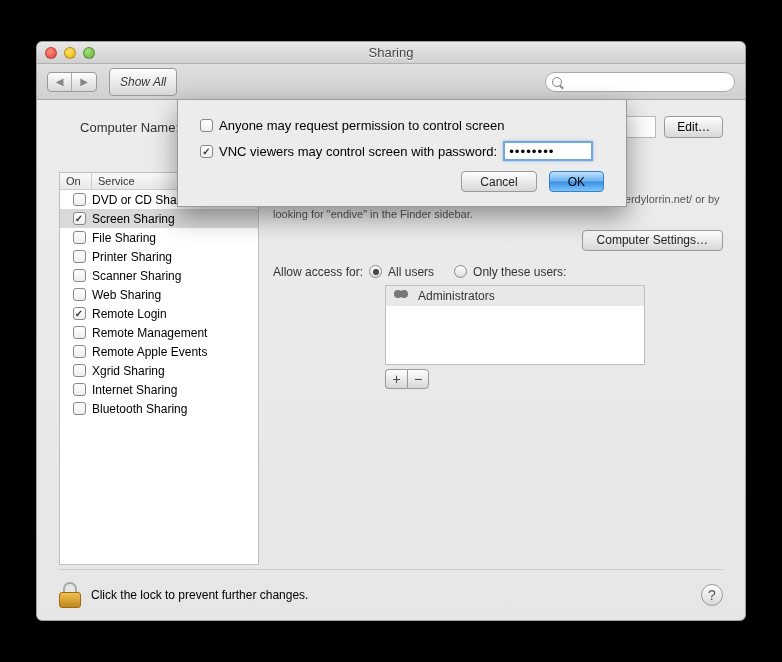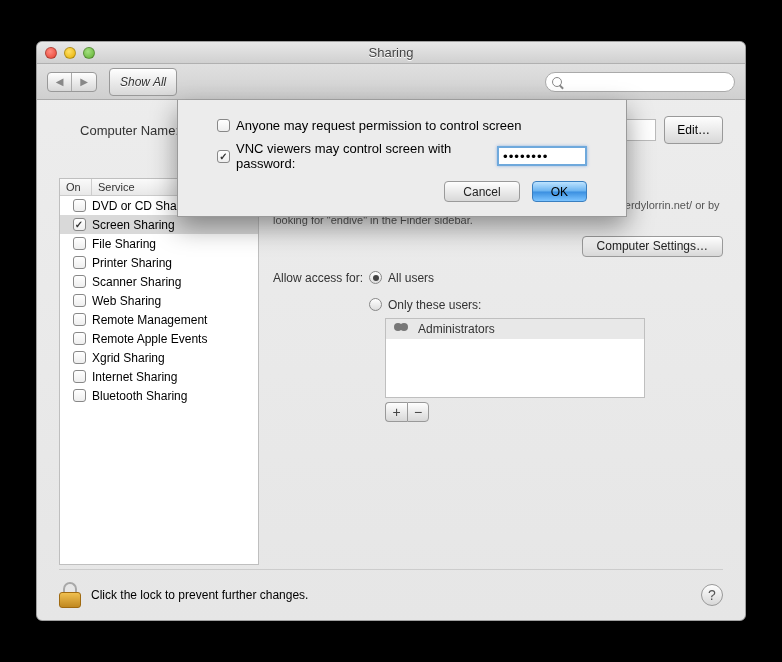--- a/index.html
+++ b/index.html
@@ -103,21 +103,21 @@
   .name-field {
     flex: 1;
     height: 22px;
     border: 1px solid #bbb;
     background: #fff;
     border-radius: 0;
     padding: 0 4px;
     font-size: 13px;
   }
   .edit-btn {
-    height: 28px; padding: 0 12px;
+    height: 22px; padding: 0 12px;
     border: 1px solid #999; border-radius: 4px;
     background: linear-gradient(#fefefe,#d8d8d8);
     font-size: 12px;
   }
   .main-split { display: flex; gap: 14px; flex: 1; min-height: 0;}
   .svc-table {
     width: 200px;
     border: 1px solid #bfbfbf;
     background: #fff;
     font-size: 12px;
@@ -139,21 +139,21 @@
   .desc { font-size:11px; color:#555; margin:4px 0 8px; line-height:1.35;}
   .cs-btn-row { display:flex; justify-content:flex-end; margin-bottom: 14px;}
   .aqua-btn {
     height: 21px; padding: 0 14px;
     border: 1px solid #9a9a9a; border-radius: 4px;
     background: linear-gradient(#fefefe,#d8d8d8);
     font-size: 12px; color:#222;
   }
   .access-row { display:flex; align-items:flex-start; gap: 6px;}
   .access-label { }
-  .radios { display:flex; flex-direction:column; gap:13px;}
+  .radios { display:flex; flex-direction:row; gap:20px;}
   .radio { display:flex; align-items:center; gap:6px;}
   .rdot { width:13px; height:13px; border-radius:50%; border:1px solid #888; background:linear-gradient(#fff,#ddd); display:flex; align-items:center; justify-content:center;}
   .rdot.on::after { content:''; width:6px; height:6px; border-radius:50%; background:#444;}
   .user-list {
     margin-top: 6px;
     border: 1px solid #bfbfbf;
     background: #fff;
     height: 80px;
     width: 260px;
     margin-left: 112px;
@@ -188,21 +188,21 @@
 
   
   .sheet {
     position: absolute;
     top: 58px; left: 140px;
     width: 450px;
     background: #ececec;
     border: 1px solid #9a9a9a;
     border-top: none;
     box-shadow: 0 10px 25px rgba(0,0,0,0.4);
-    padding: 18px 39px 14px;
+    padding: 18px 22px 14px;
     z-index: 10;
   }
   .sheet-row { display:flex; align-items:center; gap:6px; margin-bottom: 8px; font-size:13px;}
   .sheet .chk { flex-shrink:0; }
   .pw-input {
     width: 90px; height: 20px;
     border: 2px solid #6fa9dc;
     background: #fff;
     font-family: inherit;
     letter-spacing: 1px;
@@ -290,20 +290,26 @@
               <div>Scanner Sharing</div>
             </div>
             <div class="svc-row">
               <div class="svc-chk">
                 <div class="chk"></div>
               </div>
               <div>Web Sharing</div>
             </div>
             <div class="svc-row">
               <div class="svc-chk">
+                <div class="chk on"></div>
+              </div>
+              <div>Remote Login</div>
+            </div>
+            <div class="svc-row">
+              <div class="svc-chk">
                 <div class="chk"></div>
               </div>
               <div>Remote Management</div>
             </div>
             <div class="svc-row">
               <div class="svc-chk">
                 <div class="chk"></div>
               </div>
               <div>Remote Apple Events</div>
             </div>

